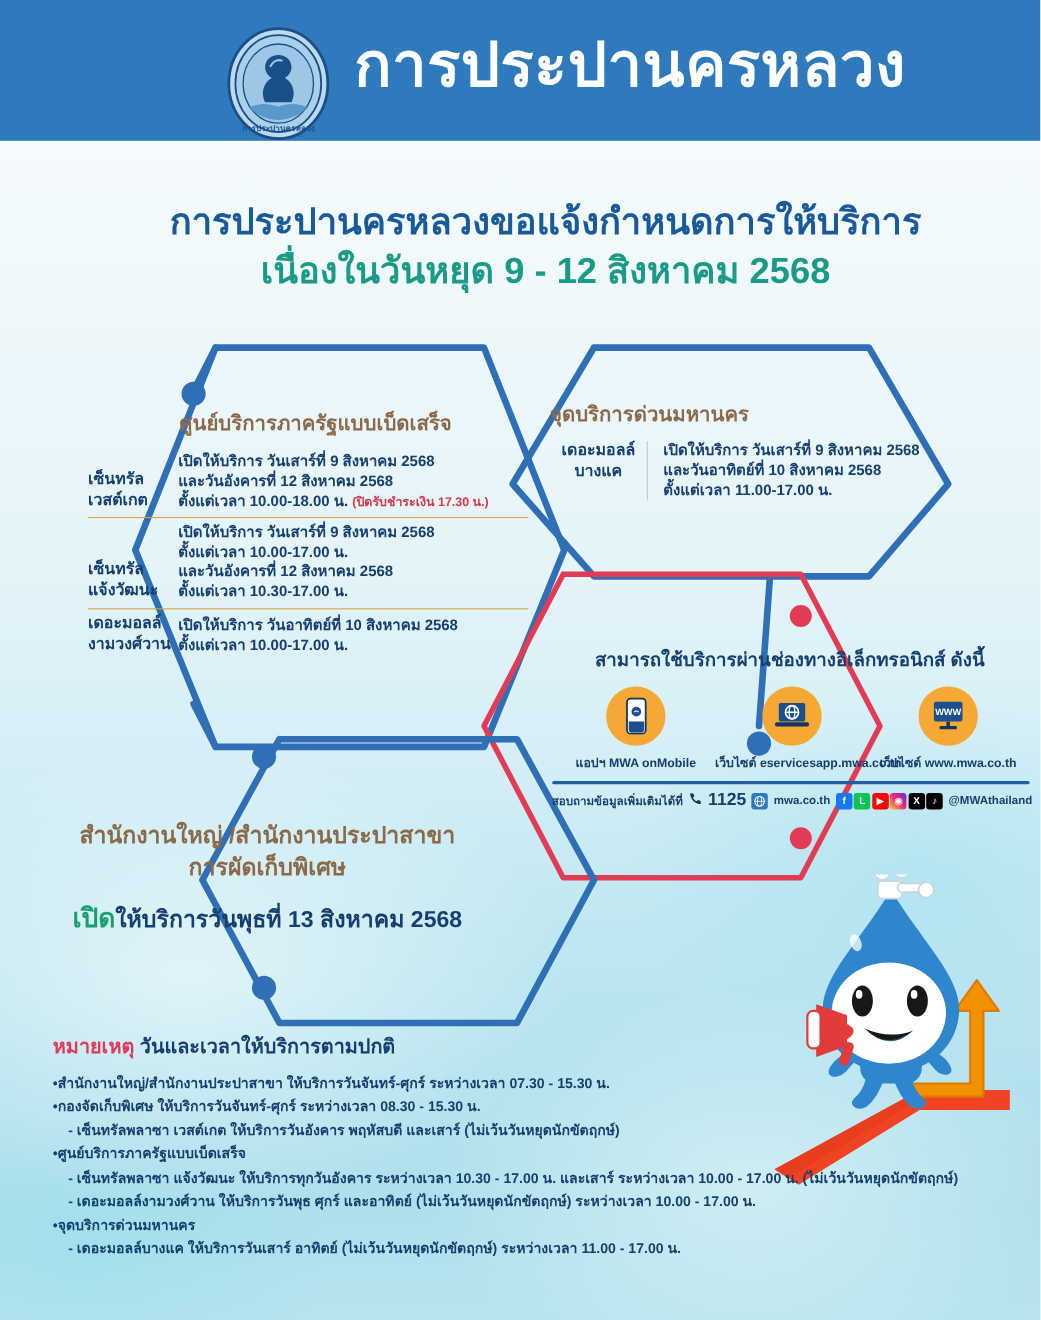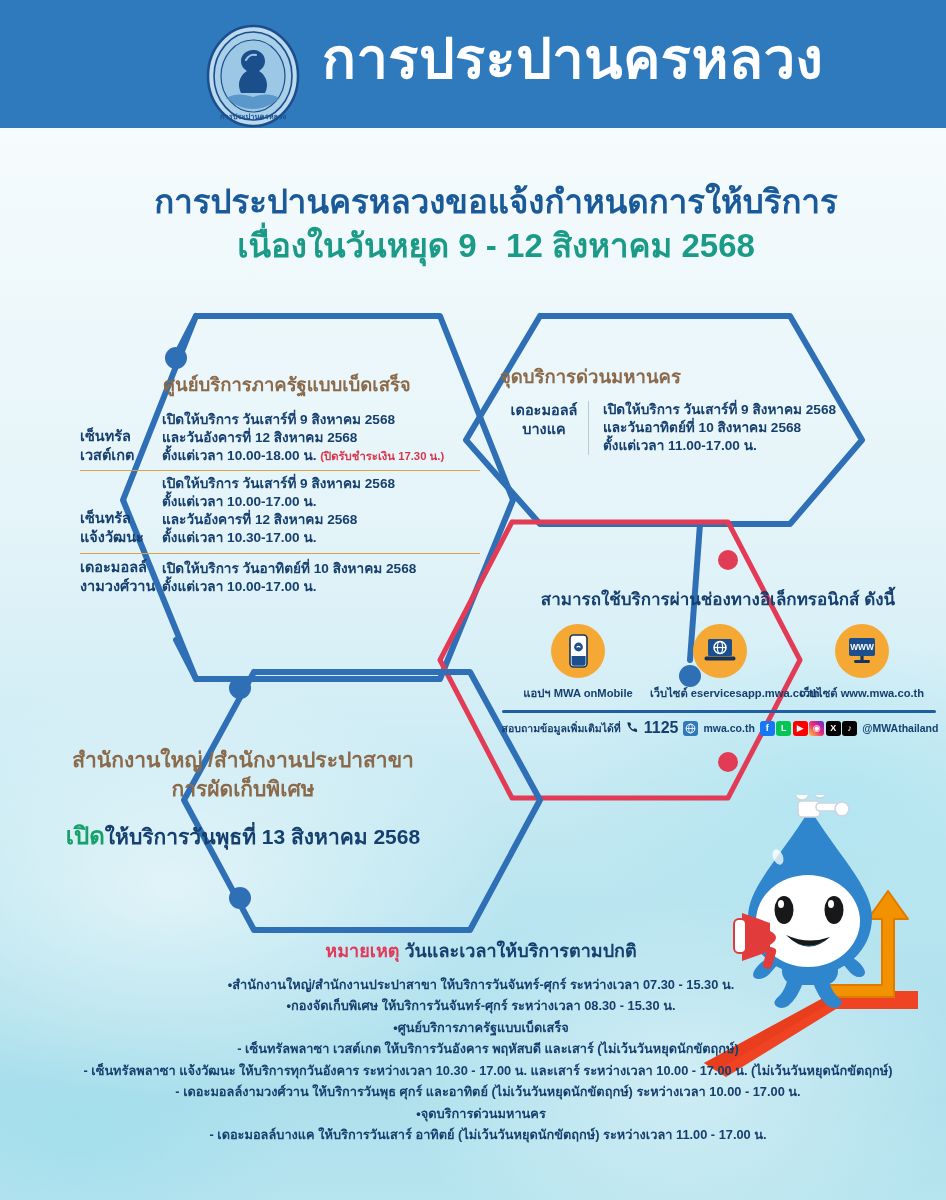--- a/index.html
+++ b/index.html
@@ -146,21 +146,21 @@
   
   .card-hq {
     position: absolute; left: 28px; top: 745px; width: 430px; text-align: center;
   }
   .hq-l1 { font-size: 21px; font-weight: 700; color: #8a6a4a; line-height: 1.4; }
   .hq-l2 { font-size: 21px; font-weight: 700; color: #8a6a4a; line-height: 1.4; }
   .hq-l3 { font-size: 21px; font-weight: 700; color: #153f6e; line-height: 1.5; margin-top: 14px; }
   .hq-open { color: #18a06a; font-size: 24px; font-weight: 700; }
 
   
-  .notes { position: absolute; left: 36px; top: 936px; width: 890px; text-align: center; }
+  .notes { position: absolute; left: 48px; top: 936px; width: 890px; }
   .notes-head { font-size: 18px; font-weight: 700; color: #153f6e; margin-bottom: 9px; }
   .notes-head .rem { color: #e2395a; }
   .nline {
     font-size: 12.8px; font-weight: 700; color: #153f6e;
     line-height: 1.68; white-space: nowrap;
   }
   .nline.ind  { padding-left: 14px; }
   .nline.ind2 { padding-left: 26px; }
   .hl-red { color: #e2395a; }
 
@@ -397,21 +397,21 @@
       </g>
     </svg>
   </div>
 
   <div class="notes">
     <div class="notes-head">
       <span class="rem">หมายเหตุ</span><span> วันและเวลาให้บริการตามปกติ</span>
     </div>
     <div class="nline">•สำนักงานใหญ่/สำนักงานประปาสาขา ให้บริการวันจันทร์-ศุกร์ ระหว่างเวลา 07.30 - 15.30 น.</div>
     <div class="nline">•กองจัดเก็บพิเศษ ให้บริการวันจันทร์-ศุกร์ ระหว่างเวลา 08.30 - 15.30 น.</div>
+    <div class="nline ind">- เซ็นทรัลพลาซา เวสต์เกต ให้บริการวันอังคาร พฤหัสบดี และเสาร์ (ไม่เว้นวันหยุดนักขัตฤกษ์)</div>
     <div class="nline">•ศูนย์บริการภาครัฐแบบเบ็ดเสร็จ</div>
-    <div class="nline ind">- เซ็นทรัลพลาซา เวสต์เกต ให้บริการวันอังคาร พฤหัสบดี และเสาร์ (ไม่เว้นวันหยุดนักขัตฤกษ์)</div>
     <div class="nline ind">- เซ็นทรัลพลาซา แจ้งวัฒนะ ให้บริการทุกวันอังคาร ระหว่างเวลา 10.30 - 17.00 น. และเสาร์  ระหว่างเวลา 10.00 - 17.00 น. (ไม่เว้นวันหยุดนักขัตฤกษ์)</div>
     <div class="nline ind">- เดอะมอลล์งามวงศ์วาน ให้บริการวันพุธ  ศุกร์ และอาทิตย์ (ไม่เว้นวันหยุดนักขัตฤกษ์) ระหว่างเวลา 10.00 - 17.00 น.</div>
     <div class="nline">•จุดบริการด่วนมหานคร</div>
     <div class="nline ind">- เดอะมอลล์บางแค ให้บริการวันเสาร์ อาทิตย์ (ไม่เว้นวันหยุดนักขัตฤกษ์) ระหว่างเวลา 11.00 - 17.00 น.</div>
   </div>
 
 </div>
 
 </body></html>

